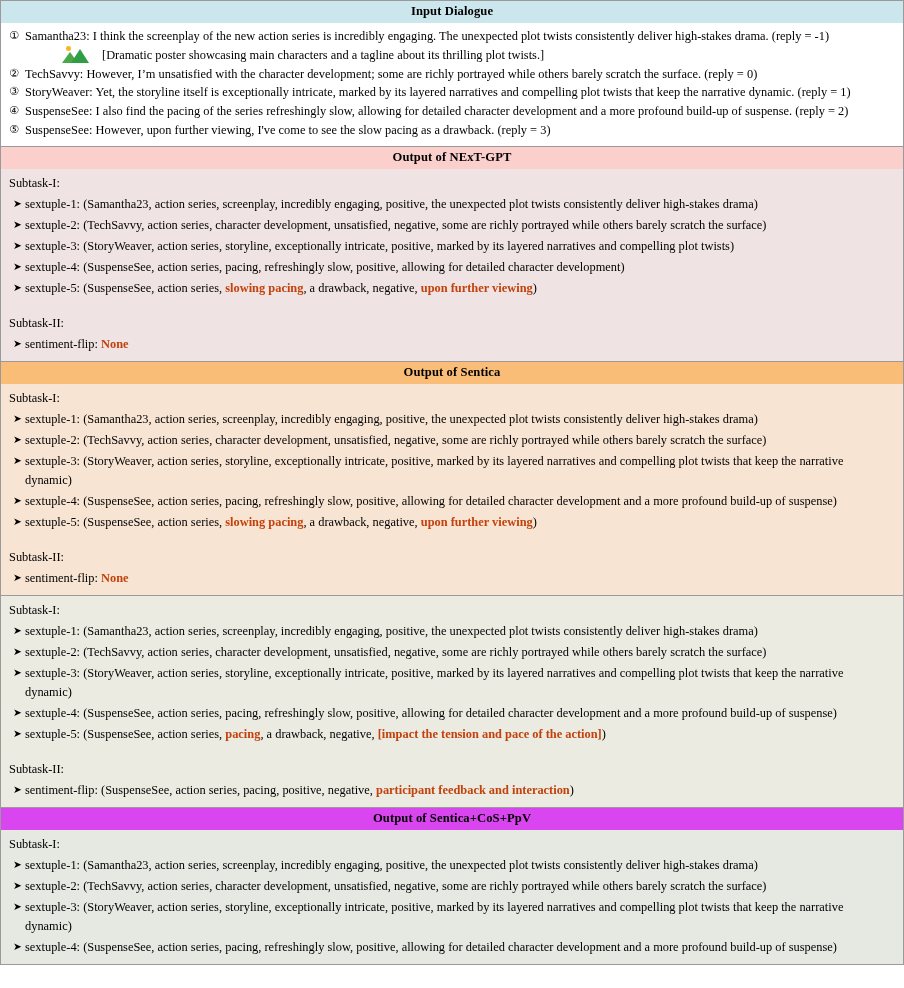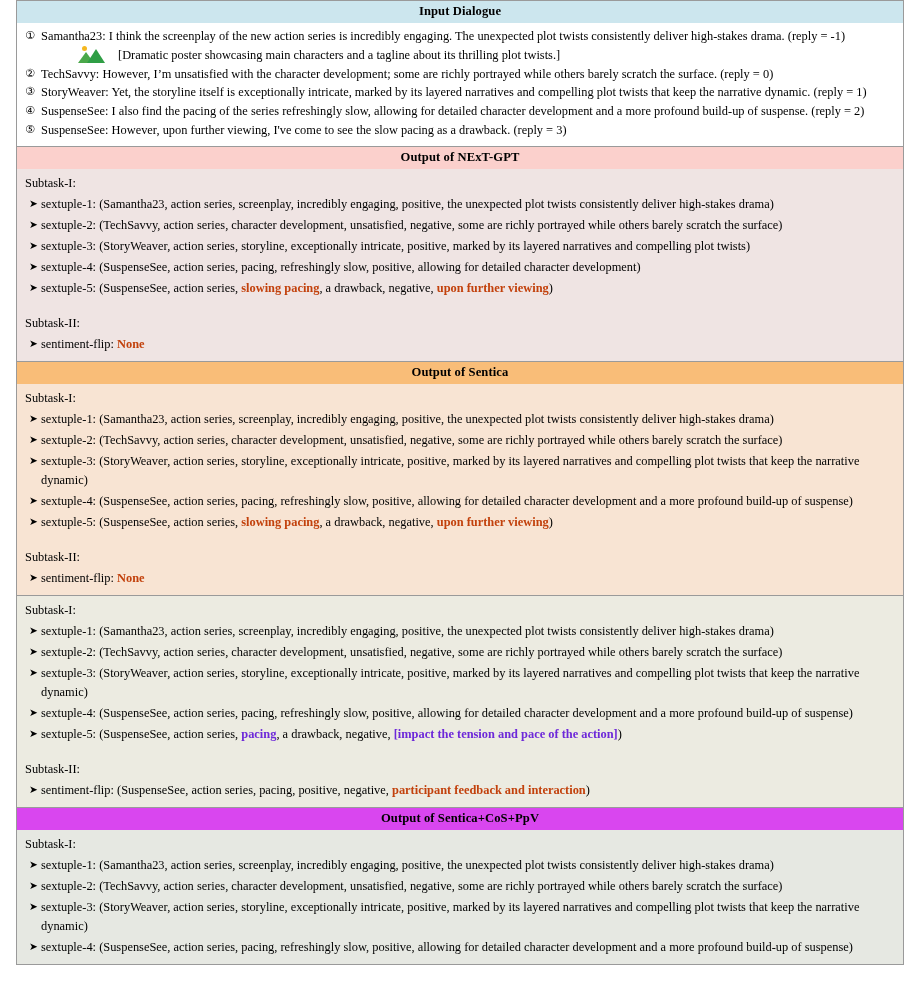--- a/index.html
+++ b/index.html
@@ -15,21 +15,20 @@
     -webkit-font-smoothing: antialiased;
   }
   .figure {
     width: 904px;
     box-sizing: border-box;
   }
   .panel {
     border: 1px solid #9a9a9a;
     border-bottom: none;
     box-sizing: border-box;
-    margin-left: 16px;
   }
   .panel.last {
     border-bottom: 1px solid #9a9a9a;
   }
   .panel-header {
     text-align: center;
     font-weight: bold;
     font-size: 12.6px;
     padding: 3px 0 3px 0;
     line-height: 1.25;
@@ -163,21 +162,21 @@
     padding-right: 8px;
   }
   .spacer {
     height: 14px;
   }
   .hl-red {
     color: #c2410c;
     font-weight: bold;
   }
   .hl-green {
-    color: #6d28d9;
+    color: #c2410c;
     font-weight: bold;
   }
 </style>
 </head>
 <body>
 
 <div class="figure">
 
   <div class="panel">
     <div class="panel-header" style="background: rgb(204, 230, 238);">Input Dialogue</div>

